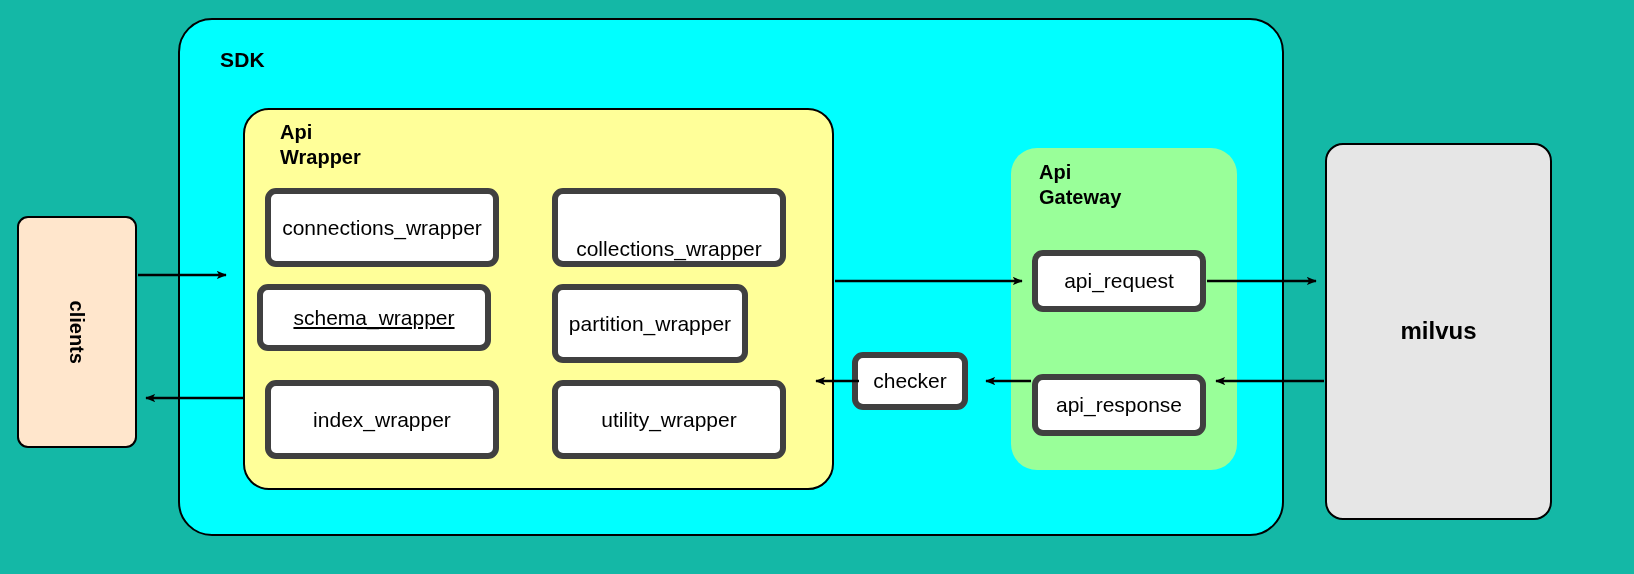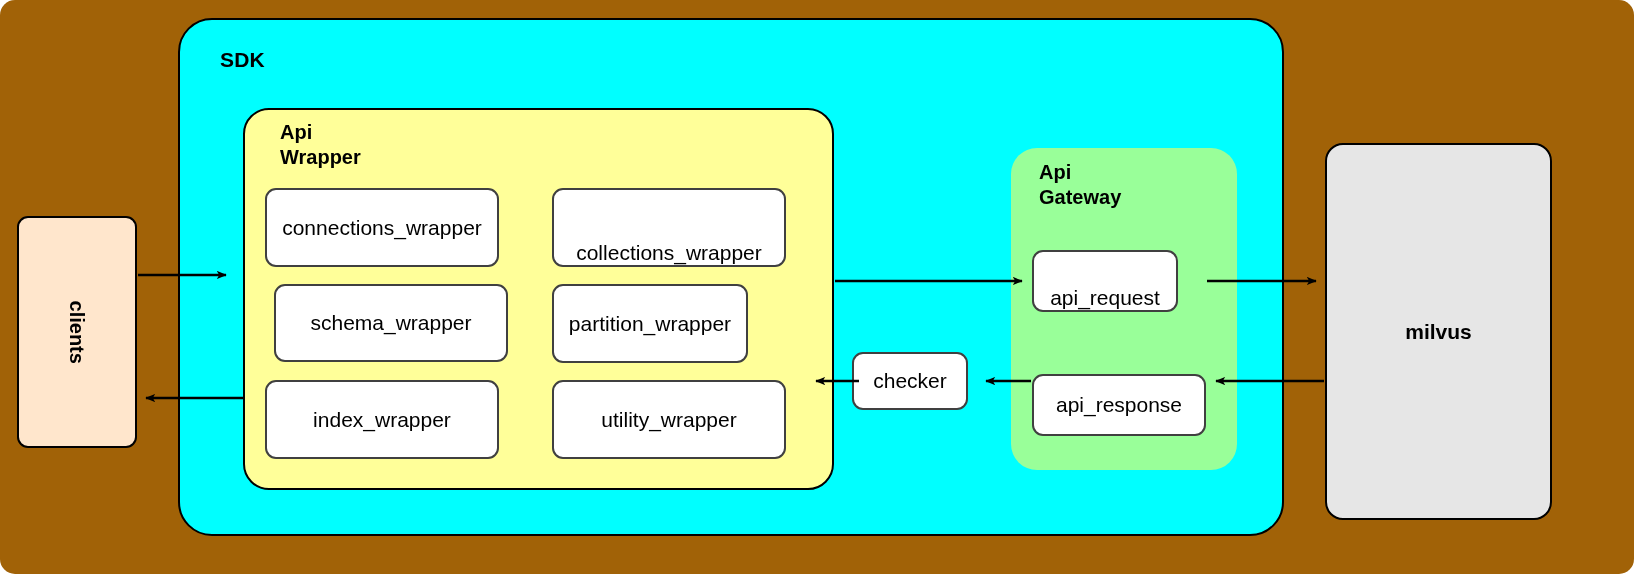--- a/index.html
+++ b/index.html
@@ -7,23 +7,22 @@
     padding: 0;
     background: #ffffff;
   }
   body {
     font-family: "Liberation Sans", sans-serif;
   }
   #canvas {
     position: relative;
     width: 1634px;
     height: 574px;
-    background: #a16207;
+    background: #14b8a6;
     overflow: hidden;
-    border-radius: 15px;
   }
   .node {
     position: absolute;
     box-sizing: border-box;
     display: flex;
     align-items: center;
     justify-content: center;
     text-align: center;
     color: #000000;
     line-height: 1.12;
@@ -92,34 +91,34 @@
     font-size: 20px;
     font-weight: bold;
     text-align: left;
     line-height: 1.25;
     white-space: pre-line;
   }
 
   
   .leaf {
     background: #FFFFFF;
-    border: 2px solid #404040;
+    border: 6px solid #404040;
     border-radius: 11px;
     font-size: 21px;
     font-weight: normal;
   }
 
   #box-connections-wrapper { left: 265px; top: 188px; width: 234px; height: 79px; }
   #box-collections-wrapper { left: 552px; top: 188px; width: 234px; height: 79px; align-items: flex-end; }
-  #box-schema-wrapper      { left: 274px; top: 284px; width: 234px; height: 78px; }
+  #box-schema-wrapper      { left: 257px; top: 284px; width: 234px; height: 67px; text-decoration: underline; }
   #box-partition-wrapper   { left: 552px; top: 284px; width: 196px; height: 79px; }
   #box-index-wrapper       { left: 265px; top: 380px; width: 234px; height: 79px; }
   #box-utility-wrapper     { left: 552px; top: 380px; width: 234px; height: 79px; }
 
-  #box-api-request  { left: 1032px; top: 250px; width: 146px; height: 62px; align-items: flex-end; }
+  #box-api-request  { left: 1032px; top: 250px; width: 174px; height: 62px; }
   #box-api-response { left: 1032px; top: 350px; width: 174px; height: 62px; margin-top: 24px; }
 
   #box-checker { left: 852px; top: 352px; width: 116px; height: 58px; }
 
   
   #box-clients {
     left: 17px;
     top: 216px;
     width: 120px;
     height: 232px;
@@ -135,21 +134,21 @@
   }
 
   #box-milvus {
     left: 1325px;
     top: 143px;
     width: 227px;
     height: 377px;
     background: #E6E6E6;
     border: 2px solid #000000;
     border-radius: 18px;
-    font-size: 21px;
+    font-size: 24px;
     font-weight: bold;
     align-items: center;
   }
 
   
   #connectors {
     position: absolute;
     left: 0;
     top: 0;
     width: 1634px;

